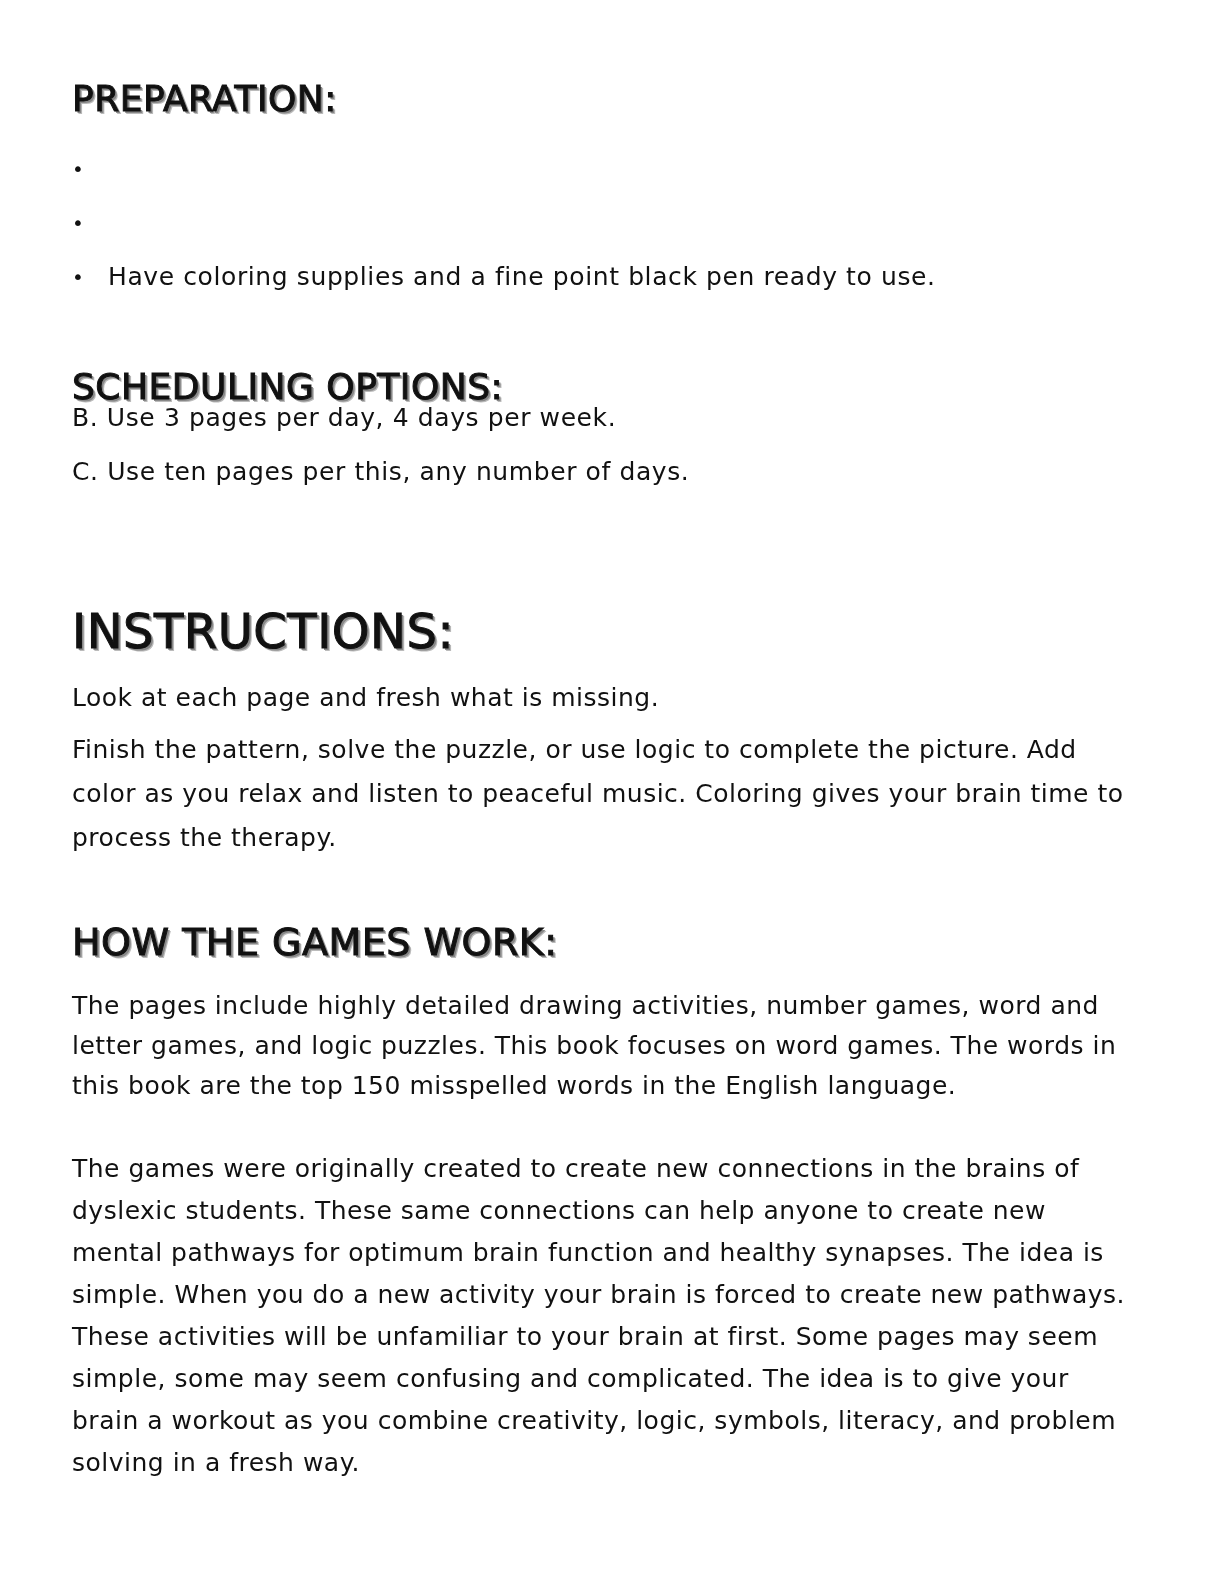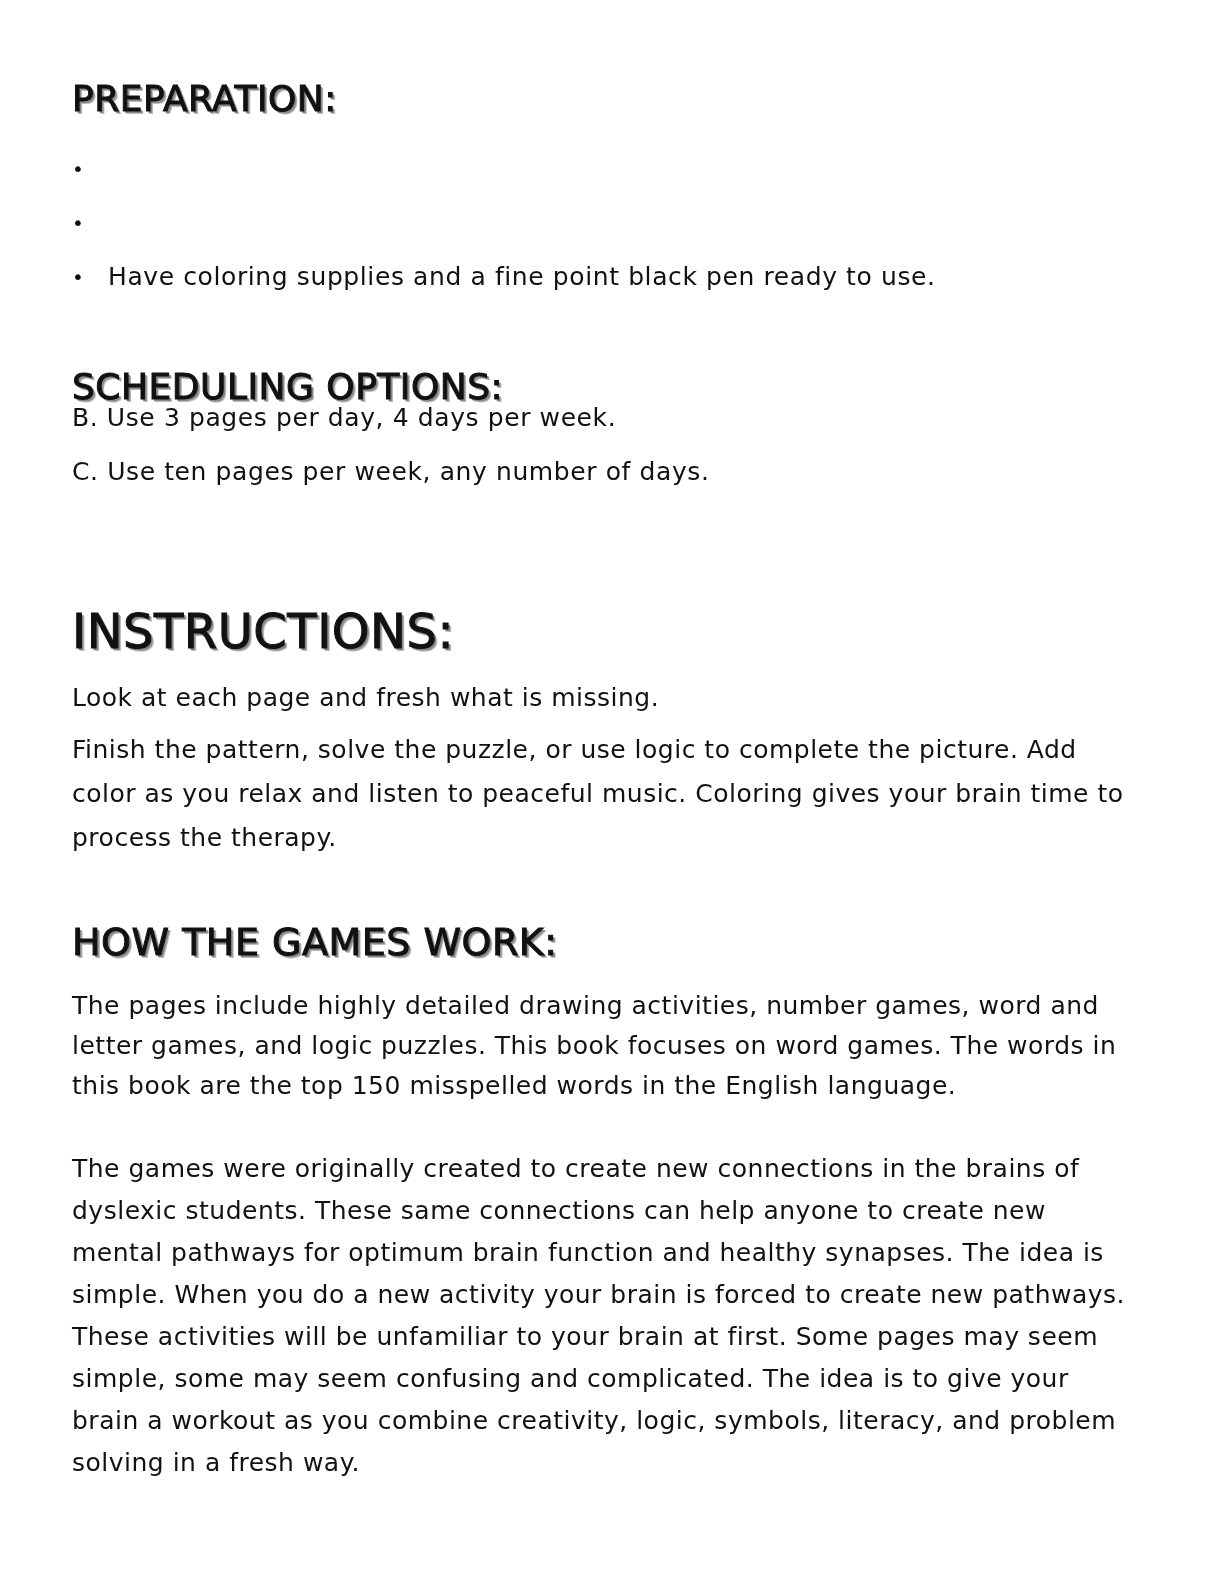--- a/index.html
+++ b/index.html
@@ -33,21 +33,21 @@
 <h2 class="heading h-prep">Preparation:</h2>
 <ul class="bullets">
   <li><span class="dot">•</span></li>
   <li><span class="dot">•</span></li>
   <li><span class="dot">•</span><span>Have coloring supplies and a fine point black pen ready to use.</span></li>
 </ul>
 
 <h2 class="heading h-sched">Scheduling Options:</h2>
 <ul class="sched">
   <li>B. Use 3 pages per day, 4 days per week.</li>
-  <li>C. Use ten pages per week, any number of days.</li>
+  <li>C. Use ten pages per this, any number of days.</li>
 </ul>
 
 <h2 class="heading h-instr">Instructions:</h2>
 <p class="para p-look">Look at each page and fresh what is missing.</p>
 <p class="para p-finish">Finish the pattern, solve the puzzle, or use logic to complete the picture. Add color as you relax and listen to peaceful music. Coloring gives your brain time to process the therapy.</p>
 
 <h2 class="heading h-how">How the Games Work:</h2>
 <p class="para p-pages">The pages include highly detailed drawing activities, number games, word and letter games, and logic puzzles. This book focuses on word games. The words in this book are the top 150 misspelled words in the English language.</p>
 <p class="para p-games">The games were originally created to  create new connections in the brains of dyslexic students. These same connections can help anyone to create new mental pathways for optimum brain function and healthy synapses. The idea is simple. When you do a new activity your brain is forced to create new pathways. These activities will be unfamiliar to your brain at first. Some pages may seem simple, some may seem confusing and complicated. The idea is to give your brain a workout as you combine creativity, logic, symbols, literacy, and problem solving in a fresh way.</p>
 

